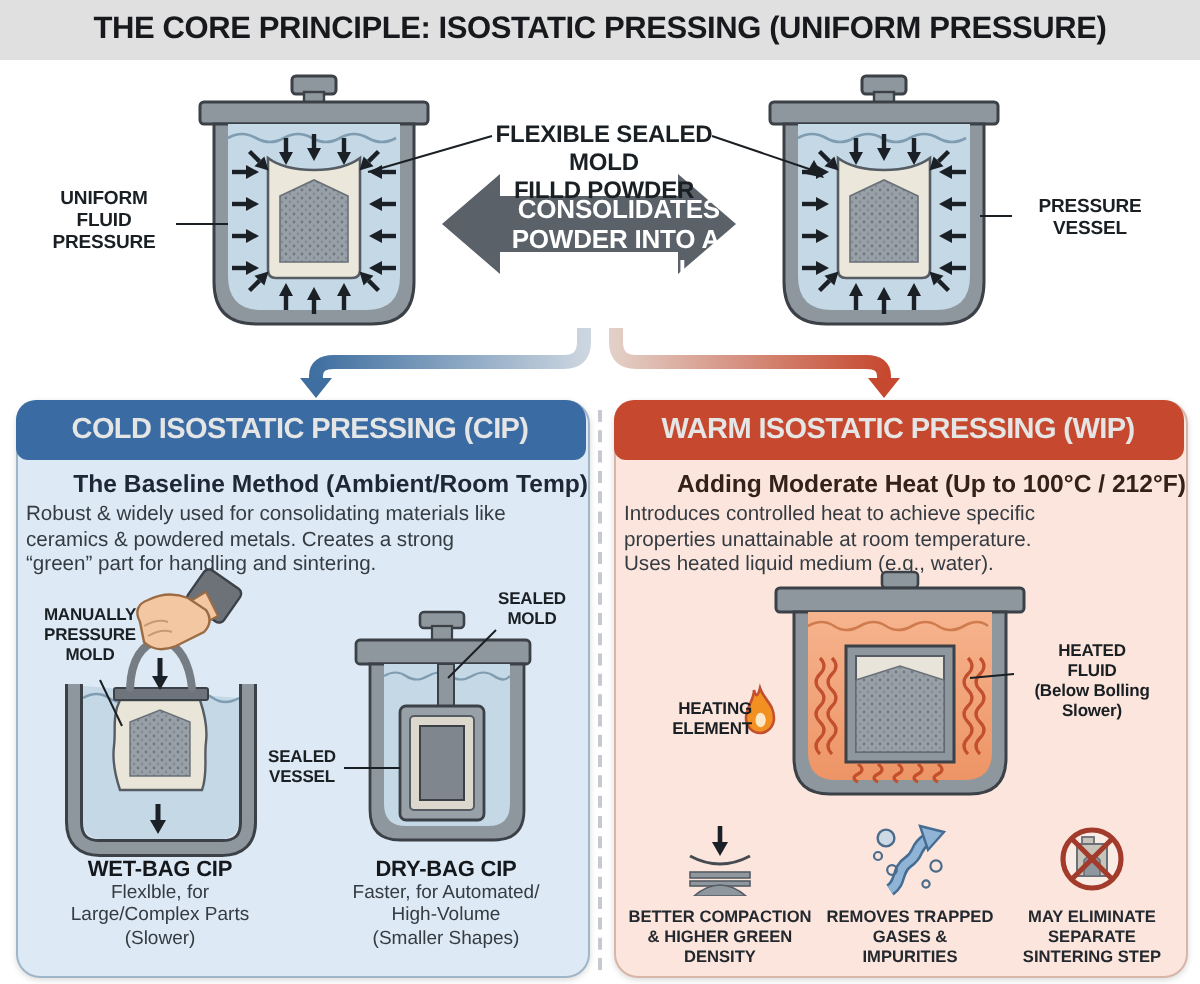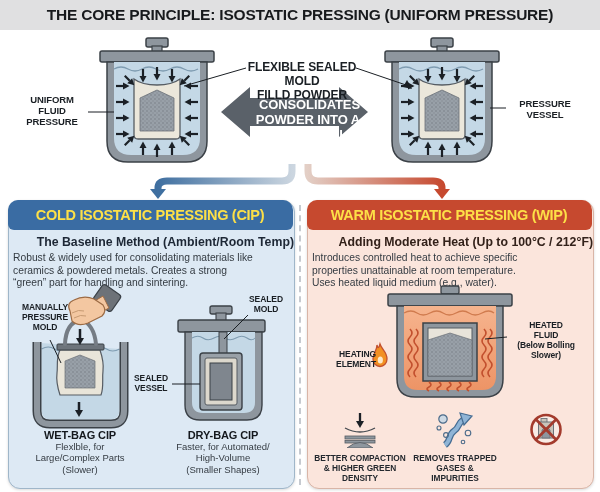--- a/index.html
+++ b/index.html
@@ -15,21 +15,21 @@
   #arrow-text{position:absolute;left:229px;top:97px;width:131px;text-align:right;
               color:#fff;font-weight:700;font-size:13px;line-height:1.16;letter-spacing:-.1px}
   #equation{position:absolute;left:185px;top:147px;width:230px;text-align:center;
             font-size:11.5px;font-weight:800;color:#0f1317}
   .panel{position:absolute;top:200px;width:285px;height:287px;border-radius:12px;
          box-shadow:0 1px 3px rgba(0,0,0,.15)}
   #panel-cip{left:8px;background:#dde9f4;border:1.5px solid #9fb6c9}
   #panel-wip{left:307px;background:#fbe5dc;border:1.5px solid #d9b5a7}
   .panel-header{position:absolute;left:-1.5px;top:-1.5px;width:285px;height:30px;
         border-radius:10px 10px 6px 6px;display:flex;align-items:center;justify-content:center;
-        color:#fde047;font-size:14.5px;font-weight:800;letter-spacing:-.3px}
+        color:#e5e5e5;font-size:14.5px;font-weight:800;letter-spacing:-.3px}
   #cip-header{background:#3a6ca3}
   #wip-header{background:#c6492f}
   .subtitle{position:absolute;left:0;top:34px;width:100%;text-align:right;
             font-size:12.3px;font-weight:800}
   #cip-sub{color:#1d2735}
   #wip-sub{color:#33211a}
   .bodytext{position:absolute;left:4px;top:51px;width:277px;text-align:left;
             font-size:10.3px;line-height:1.22;color:#343b42;white-space:pre-line}
   #divider{position:absolute;left:299px;top:205px;height:280px;width:0;
            border-left:2px dashed #c6cad0}
@@ -304,16 +304,19 @@
     </div>
     <div class="benefit b3">
       <svg width="40" height="37" viewBox="0 0 40 37">
         <circle cx="20" cy="18.5" r="14.5" fill="#f9ece5" stroke="#a33b2d" stroke-width="2.6"></circle>
         <rect x="15" y="7.5" width="6" height="4" fill="#c9c4ba" stroke="#6a7077" stroke-width="0.9"></rect>
         <rect x="12.5" y="11" width="15" height="16" fill="#c9c4ba" stroke="#6a7077" stroke-width="1"></rect>
         <path d="M16,27 L16,19 Q20,14.5 24,19 L24,27 Z" fill="#8e969e" stroke="#6a7077" stroke-width="0.8"></path>
         <line x1="9.5" y1="8" x2="30.5" y2="29" stroke="#a33b2d" stroke-width="2.6"></line>
         <line x1="30.5" y1="8" x2="9.5" y2="29" stroke="#a33b2d" stroke-width="2.6"></line>
       </svg>
+      <div class="blabel">MAY ELIMINATE
+SEPARATE
+SINTERING STEP</div>
     </div>
   </div>
 
 </div>
 
 </body></html>

